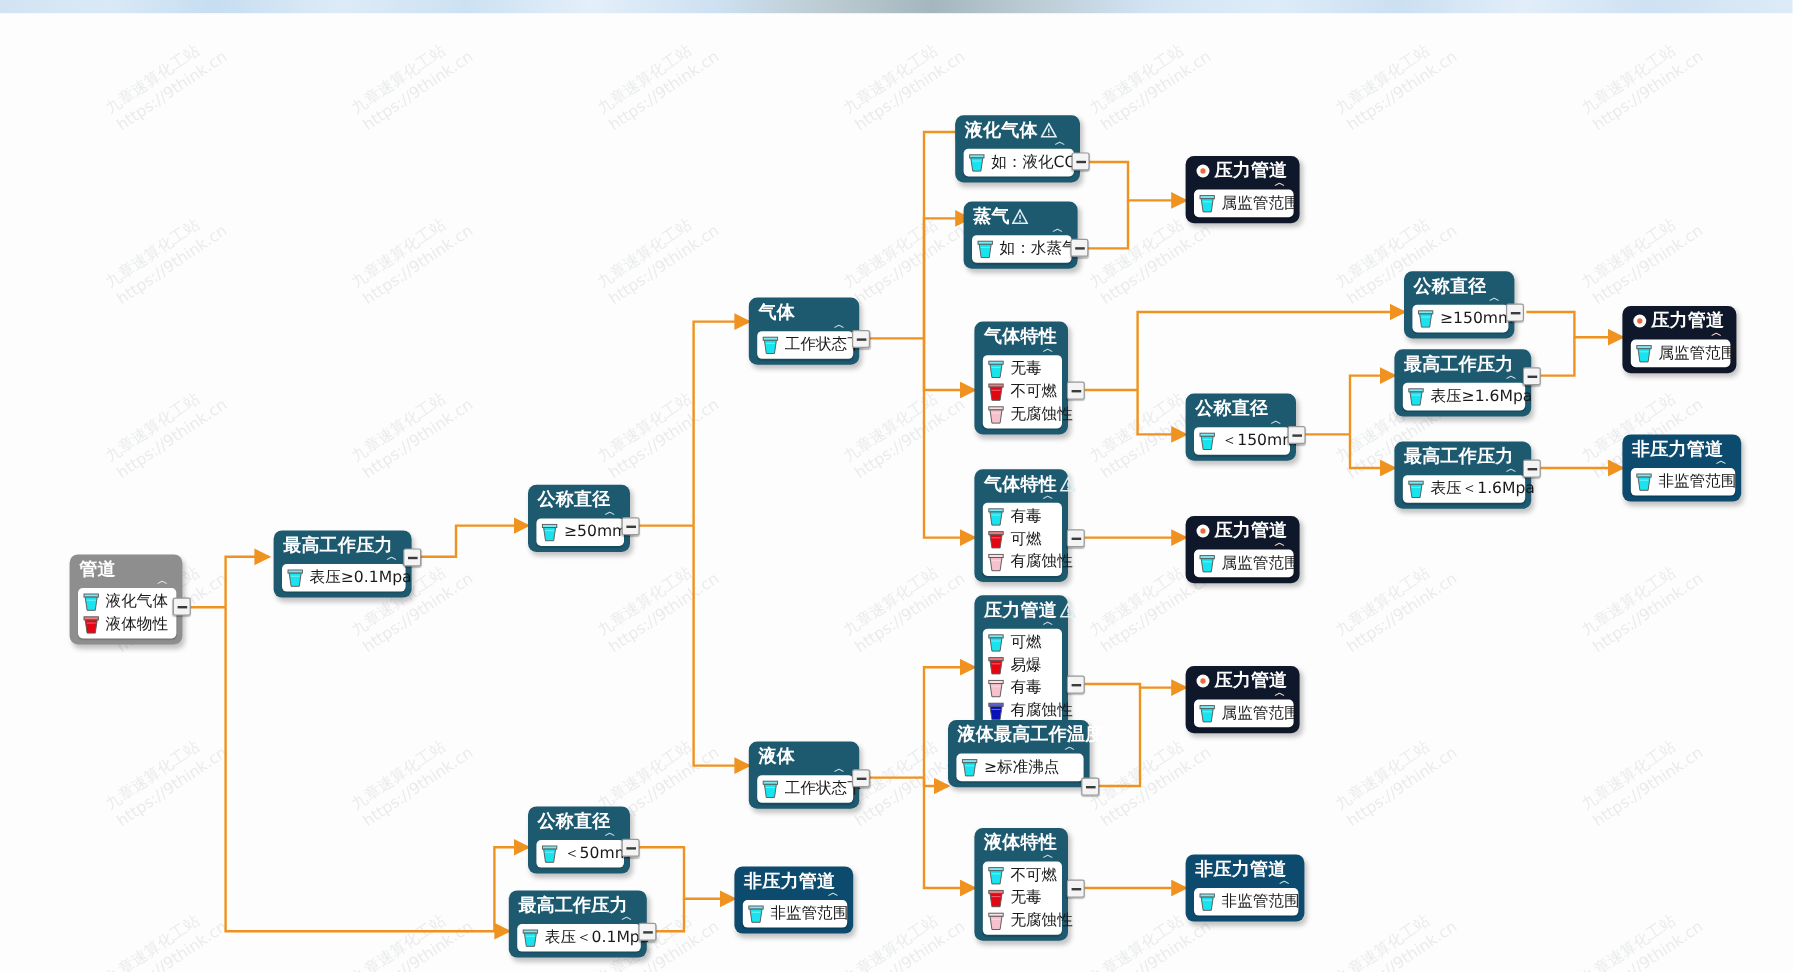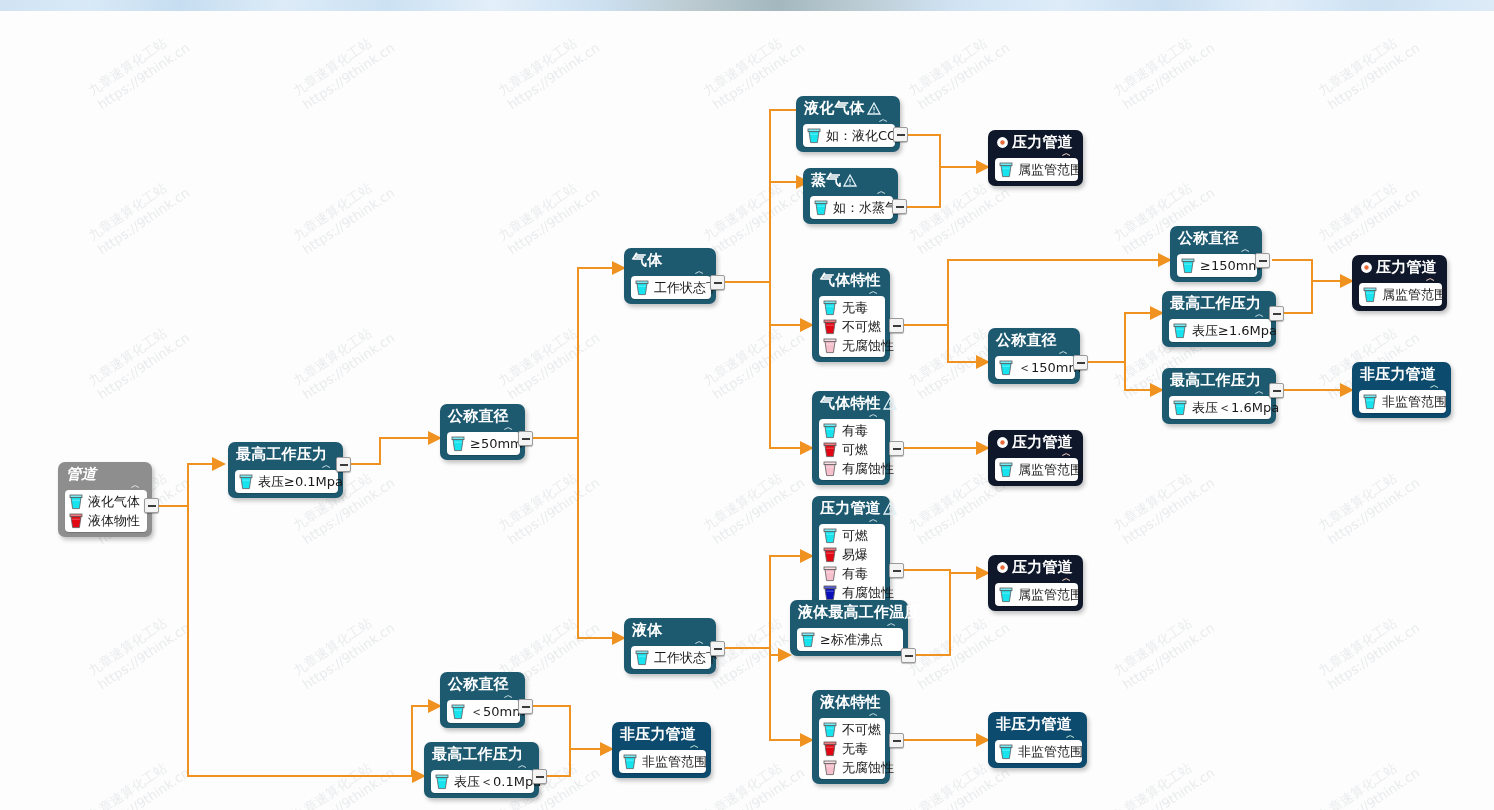--- a/index.html
+++ b/index.html
@@ -73,21 +73,21 @@
     font-size: 15px;
     font-weight: bold;
     line-height: 15px;
     white-space: nowrap;
     display: flex;
     align-items: center;
     gap: 2px;
     padding: 1px 2px 0 1px;
     letter-spacing: .2px;
   }
-  .node.gray .title { color: #ffffff; font-style: italic; }
+  .node.gray .title { color: #ffffff; }
 
   .warn-icon { display: inline-block; width: 14px; height: 13px; flex: 0 0 auto; }
   .dot-icon  { display: inline-block; width: 13px; height: 13px; flex: 0 0 auto; margin-right: 1px;}
 
   .chev {
     text-align: right;
     font-size: 9px;
     line-height: 7px;
     height: 8px;
     color: #cfe0e7;

